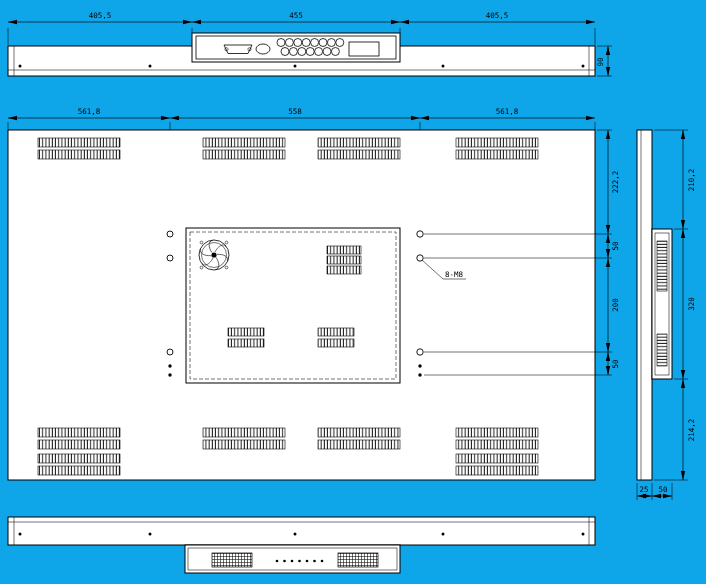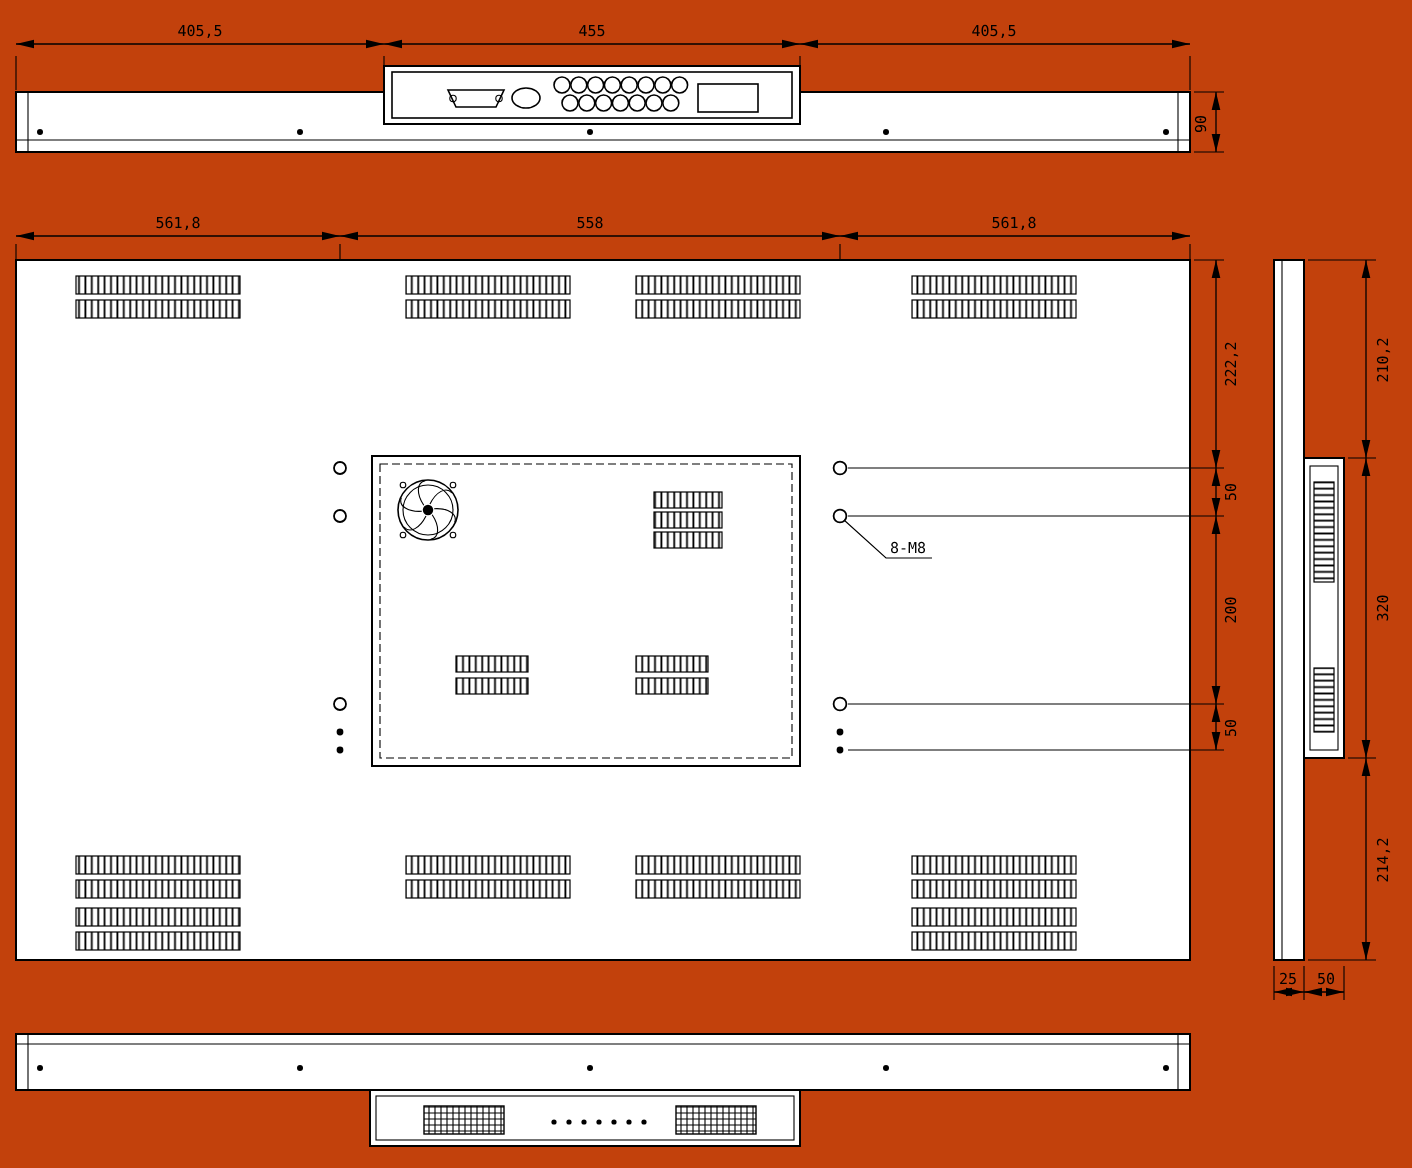--- a/index.html
+++ b/index.html
@@ -1,16 +1,16 @@
 <!DOCTYPE html>
 <html><head>
 <meta charset="utf-8">
 <style>
   html,body{margin:0;padding:0;background:#fff;}
-  .canvas{width:706px;height:584px;background:#c2410c;position:relative;overflow:hidden;}
+  .canvas{width:706px;height:584px;background:#0ea5e9;position:relative;overflow:hidden;}
   svg{display:block;}
   .ol{fill:#ffffff;stroke:#000;stroke-width:1;}
   .ol2{fill:none;stroke:#000;stroke-width:0.8;}
   .thin{fill:none;stroke:#000;stroke-width:0.55;}
   .dim{fill:none;stroke:#000;stroke-width:0.65;}
   .dash{fill:none;stroke:#000;stroke-width:0.55;stroke-dasharray:4 2;}
   .vent{fill:url(#ventV);stroke:#000;stroke-width:0.6;}
   .ventH{fill:url(#ventH);stroke:#000;stroke-width:0.6;}
   .grille{fill:url(#grillePat);stroke:#000;stroke-width:0.7;}
   .hole{fill:#fff;stroke:#000;stroke-width:0.9;}

